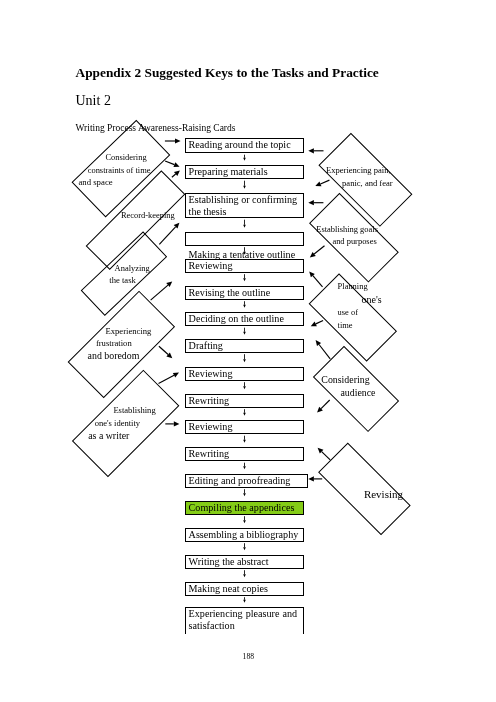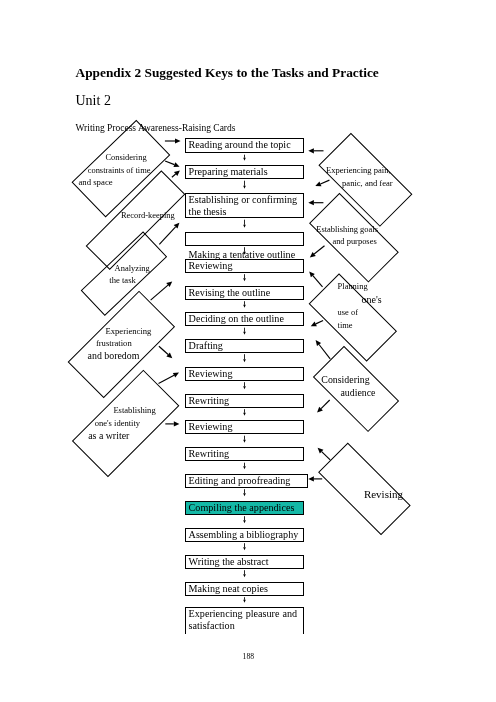--- a/index.html
+++ b/index.html
@@ -143,21 +143,21 @@
     </div>
 <div class="box" style="left:185.0px;top:420px;width:119.0px;height:14px;background:#fff;">
       <span class="tl" style="top:0.2px;">Reviewing</span>
     </div>
 <div class="box" style="left:185.0px;top:447px;width:119.0px;height:14px;background:#fff;">
       <span class="tl" style="top:0.2px;">Rewriting</span>
     </div>
 <div class="box" style="left:185.0px;top:473.5px;width:123px;height:14px;background:#fff;">
       <span class="tl" style="top:0.2px;">Editing and proofreading</span>
     </div>
-<div class="box" style="left:185.0px;top:500.5px;width:119.0px;height:14px;background:#14b8a6;">
+<div class="box" style="left:185.0px;top:500.5px;width:119.0px;height:14px;background:#84cc16;">
       <span class="tl" style="top:0.2px;">Compiling the appendices</span>
     </div>
 <div class="box" style="left:185.0px;top:527.5px;width:119.0px;height:14px;background:#fff;">
       <span class="tl" style="top:0.2px;">Assembling a bibliography</span>
     </div>
 <div class="box" style="left:185.0px;top:554.5px;width:119.0px;height:14px;background:#fff;">
       <span class="tl" style="top:0.2px;">Writing the abstract</span>
     </div>
 <div class="box" style="left:185.0px;top:581.5px;width:119.0px;height:14px;background:#fff;">
       <span class="tl" style="top:0.2px;">Making neat copies</span>

